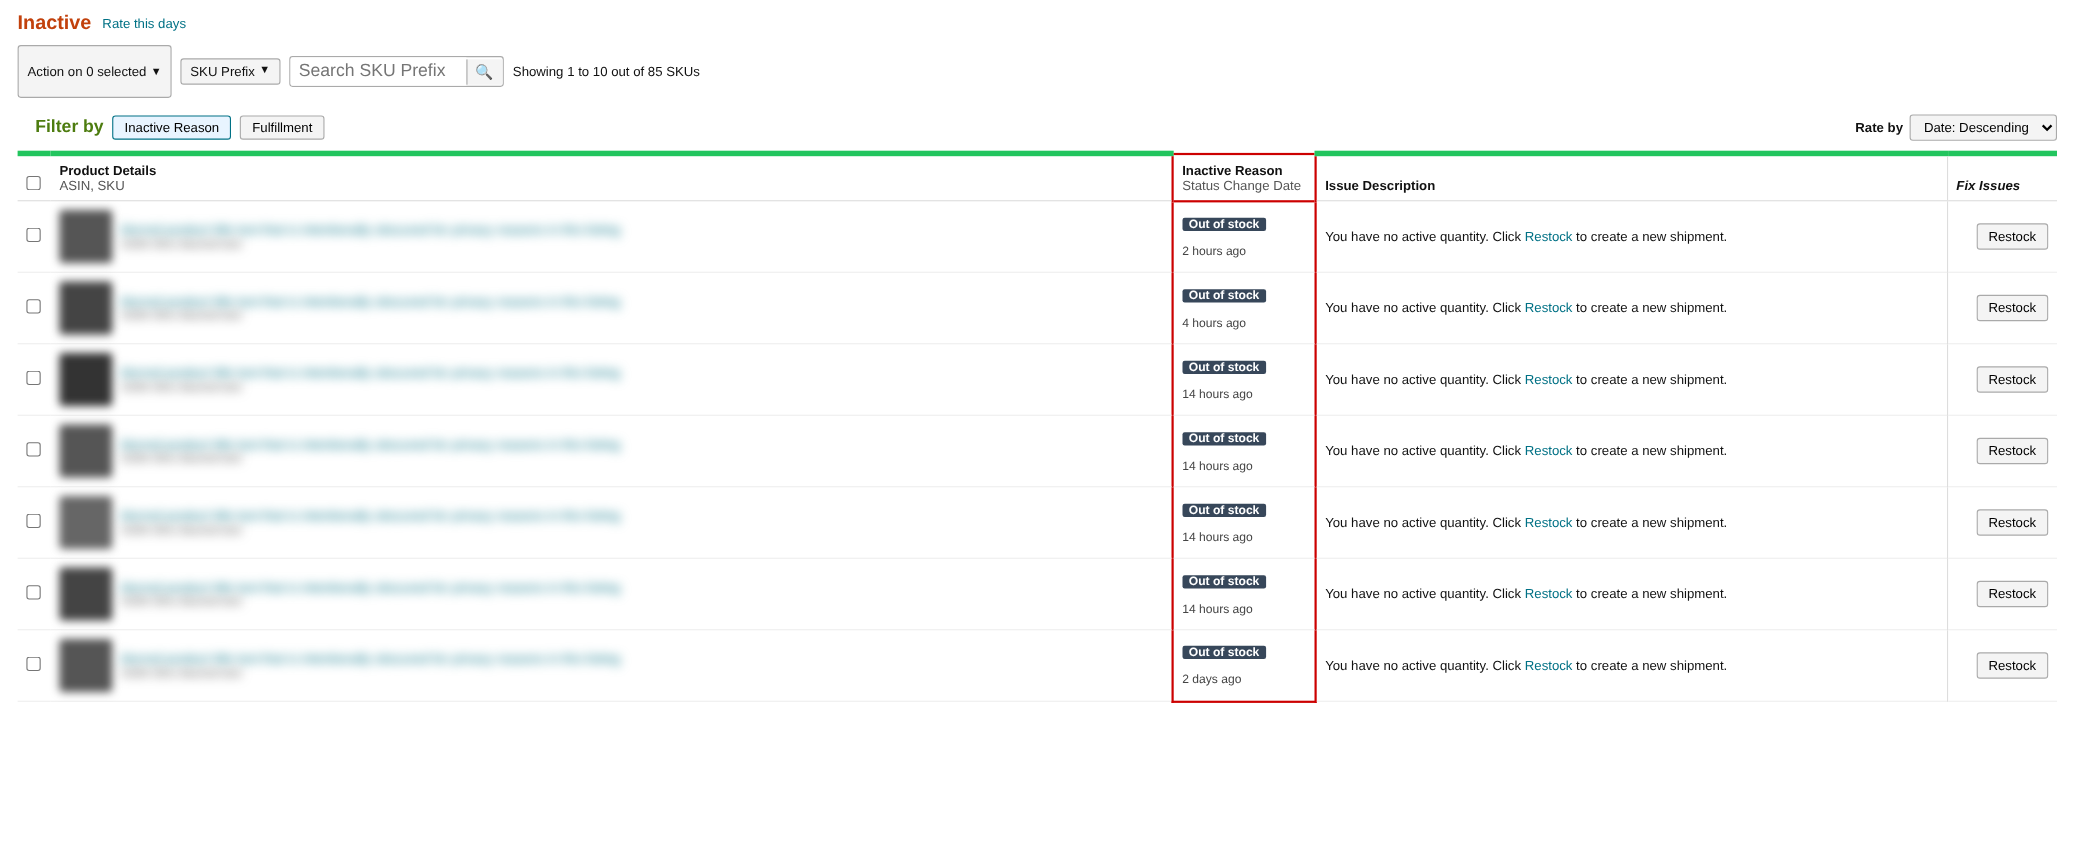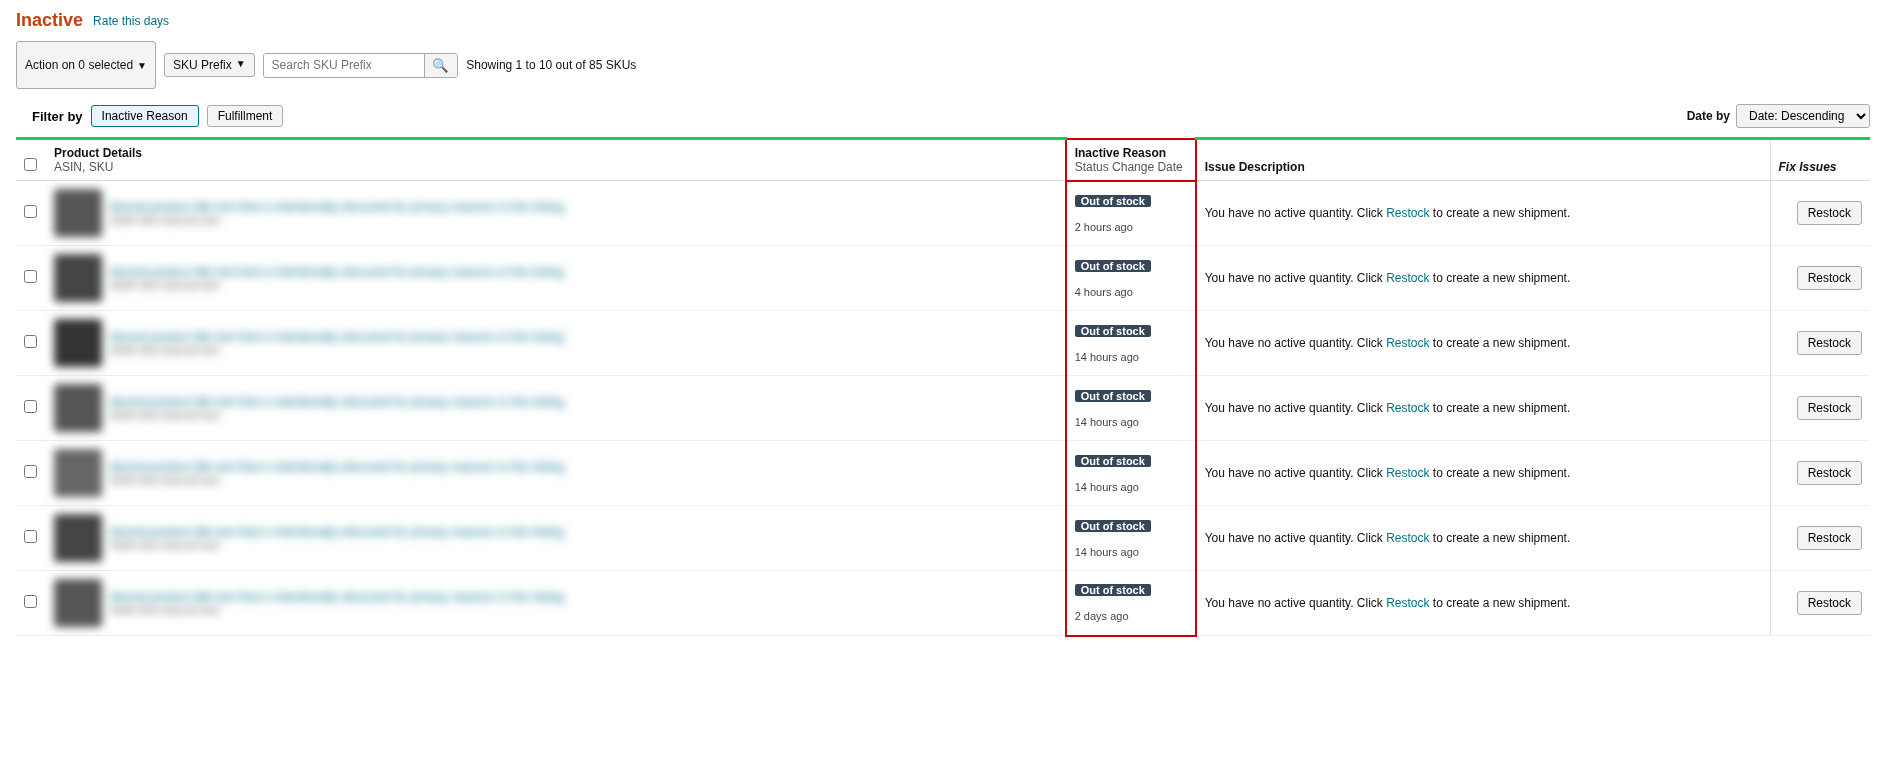--- a/index.html
+++ b/index.html
@@ -6,38 +6,38 @@
     body { font-family: Arial, sans-serif; font-size: 12px; color: #111; background: #fff; }
 
     .page-header { padding: 10px 16px 4px; display: flex; align-items: center; gap: 10px; }
     .page-title { font-size: 18px; font-weight: bold; color: #c2410c; }
     .rate-link { font-size: 12px; color: #007185; cursor: pointer; }
 
     .toolbar { padding: 6px 16px; display: flex; align-items: center; gap: 8px; }
     .action-select { display: flex; align-items: center; border: 1px solid #aaa; border-radius: 3px; background: #f4f4f4; padding: 16px 8px; font-size: 12px; cursor: pointer; gap: 4px; min-width: 140px; justify-content: space-between; }
     .sku-prefix-btn { display: flex; border: 1px solid #aaa; border-radius: 3px; background: #f4f4f4; padding: 4px 8px; font-size: 12px; cursor: pointer; gap: 4px; }
     .search-box { display: flex; align-items: center; border: 1px solid #aaa; border-radius: 3px; overflow: hidden; }
-    .search-box input { border: none; outline: none; padding: 4px 8px; font-size: 12px; width: 160px; background: #fff; }
+    .search-box input { border: none; outline: none; padding: 4px 8px; font-size: 16px; width: 160px; background: #fff; }
     .search-box button { border: none; background: #f4f4f4; border-left: 1px solid #aaa; padding: 4px 8px; cursor: pointer; }
     .result-count { font-size: 12px; color: #111; }
 
     .filter-bar { padding: 6px 16px; display: flex; align-items: center; gap: 8px; }
-    .filter-label { font-size: 13px; font-weight: bold; color: #000000; }
+    .filter-label { font-size: 16px; font-weight: bold; color: #4d7c0f; }
     .filter-btn { border: 1px solid #aaa; border-radius: 3px; background: #f4f4f4; padding: 3px 10px; font-size: 12px; cursor: pointer; }
     .filter-btn.active { background: #e8f4ff; border-color: #007185; }
 
     .sort-bar { display: flex; align-items: center; gap: 6px; margin-left: auto; }
     .sort-label { font-size: 12px; font-weight: bold; }
     .sort-select { border: 1px solid #aaa; border-radius: 3px; background: #f4f4f4; padding: 3px 8px; font-size: 12px; cursor: pointer; }
 
     .filter-sort-row { display: flex; align-items: center; padding: 4px 16px; }
 
     .table-container { padding: 0 16px; }
     table { width: 100%; border-collapse: collapse; }
-    thead th { border-bottom: 1px solid #ddd; border-top: 3px solid #22c55e; padding: 6px 8px; text-align: left; font-size: 12px; font-weight: bold; background: #fff; vertical-align: bottom; }
+    thead th { border-bottom: 1px solid #ddd; border-top: 5px solid #22c55e; padding: 6px 8px; text-align: left; font-size: 12px; font-weight: bold; background: #fff; vertical-align: bottom; }
     tbody tr { border-bottom: 1px solid #eee; }
     tbody td { padding: 8px 8px; vertical-align: middle; font-size: 12px; }
     .checkbox-col { width: 30px; }
     .product-col { width: 55%; }
     .inactive-col { width: 130px; text-align: left; border-right: 2px solid #c00; border-left: 2px solid #c00; }
     .issue-col { }
 
     .product-cell { display: flex; align-items: center; gap: 8px; }
     .product-thumb { width: 48px; height: 48px; background: #666; border-radius: 3px; flex-shrink: 0; filter: blur(4px); }
     .product-info { flex: 1; }
@@ -92,21 +92,21 @@
   <div class="filter-bar">
     <span class="filter-label">Filter by</span>
     <button class="filter-btn active">
       <span>Inactive Reason</span>
     </button>
     <button class="filter-btn">
       <span>Fulfillment</span>
     </button>
   </div>
   <div class="sort-bar">
-    <span class="sort-label">Date by</span>
+    <span class="sort-label">Rate by</span>
     <select class="sort-select">
       <option>Date: Descending</option>
     </select>
   </div>
 </div>
 
 <div class="table-container">
   <table>
     <thead>
       <tr>

